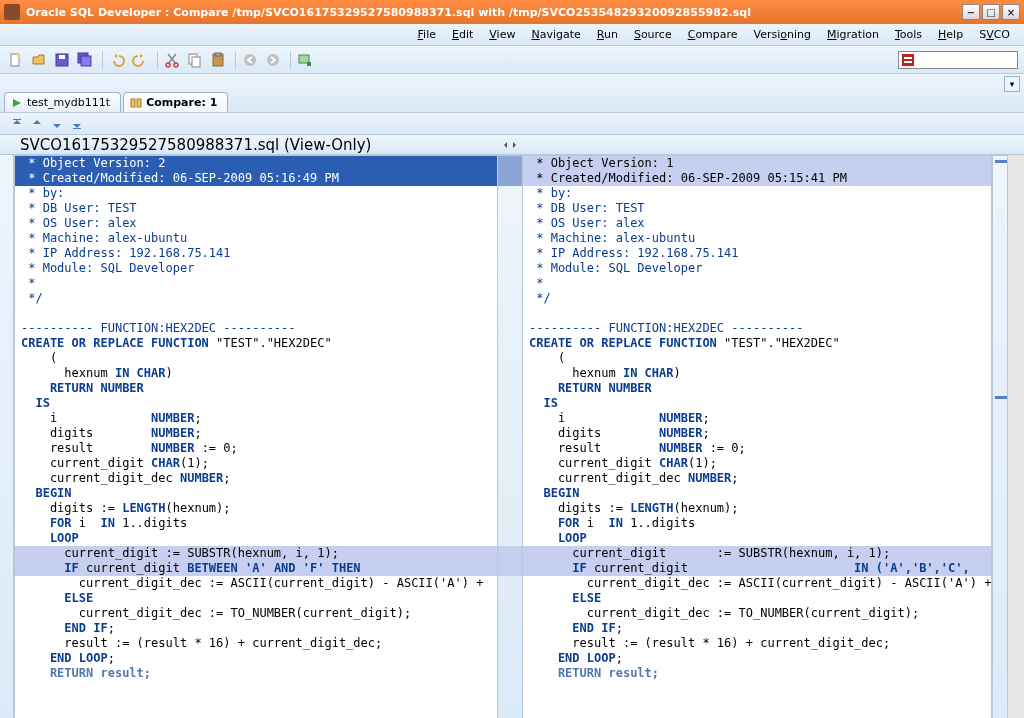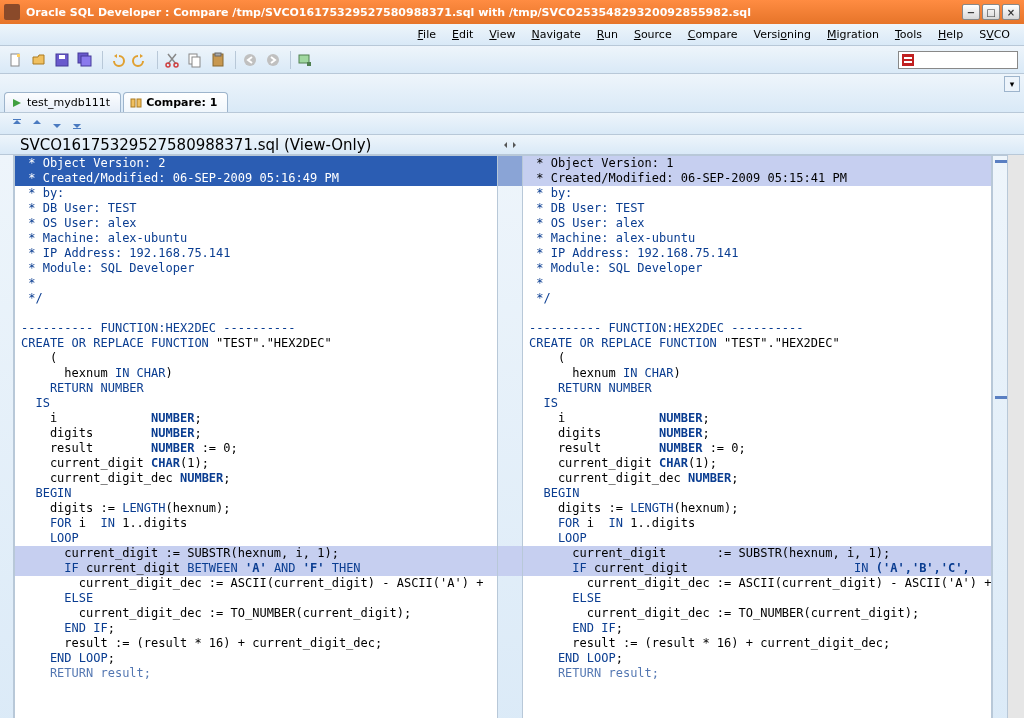--- a/index.html
+++ b/index.html
@@ -49,21 +49,21 @@
 .midstrip { width: 24px; background: linear-gradient(to bottom, #eef5fb, #d9e9f7); position: relative; border-top:1px solid #b8c8d8; }
 .pane.right { width: 470px; }
 .scrollcol { width: 16px; background: linear-gradient(to bottom, #eef5fb, #d9e9f7); position: relative; border:1px solid #b8c8d8; }
 .scrollcol .mark { position:absolute; left:2px; width:12px; height:3px; background:#5a7fc2; }
 
 pre.code { font-family: "DejaVu Sans Mono", "Courier New", monospace; font-size: 12px; line-height: 15px; white-space: pre; padding: 0; }
 .line { display: block; padding-left: 6px; height: 15px; }
 .diff1 { background: #2b5db3; color: #fff; }
 .diff1r { background: #c6cff0; }
 .diff2 { background: #c6cff0; }
-.kw { color: #0a3d91; font-weight: normal; }
+.kw { color: #0a3d91; font-weight: bold; }
 .ty { color: #0a3d91; font-weight: bold; }
 .str { color: #0a3d91; font-weight: bold; }
 .cm { color: #0a3d91; }
 
 .hscroll { position:absolute; bottom:0; left:0; right:0; height:16px; background: linear-gradient(to bottom, #eef5fb, #d9e9f7); border-top:1px solid #b8c8d8; display:flex; }
 .hscroll .arrow { width:16px; height:16px; display:flex; align-items:center; justify-content:center; border:1px solid #b8c8d8; background:#e6eef8; }
 .hscroll .track { flex:1; background:#d4e2f0; position:relative; }
 .hscroll .thumb { position:absolute; top:1px; left:1px; height:13px; background: linear-gradient(to bottom, #a6cef6, #7bb4ea); border:1px solid #5a8fc4; border-radius:2px; }
 
 .midstrip .connect { position:absolute; left:0; right:0; height:2px; }

